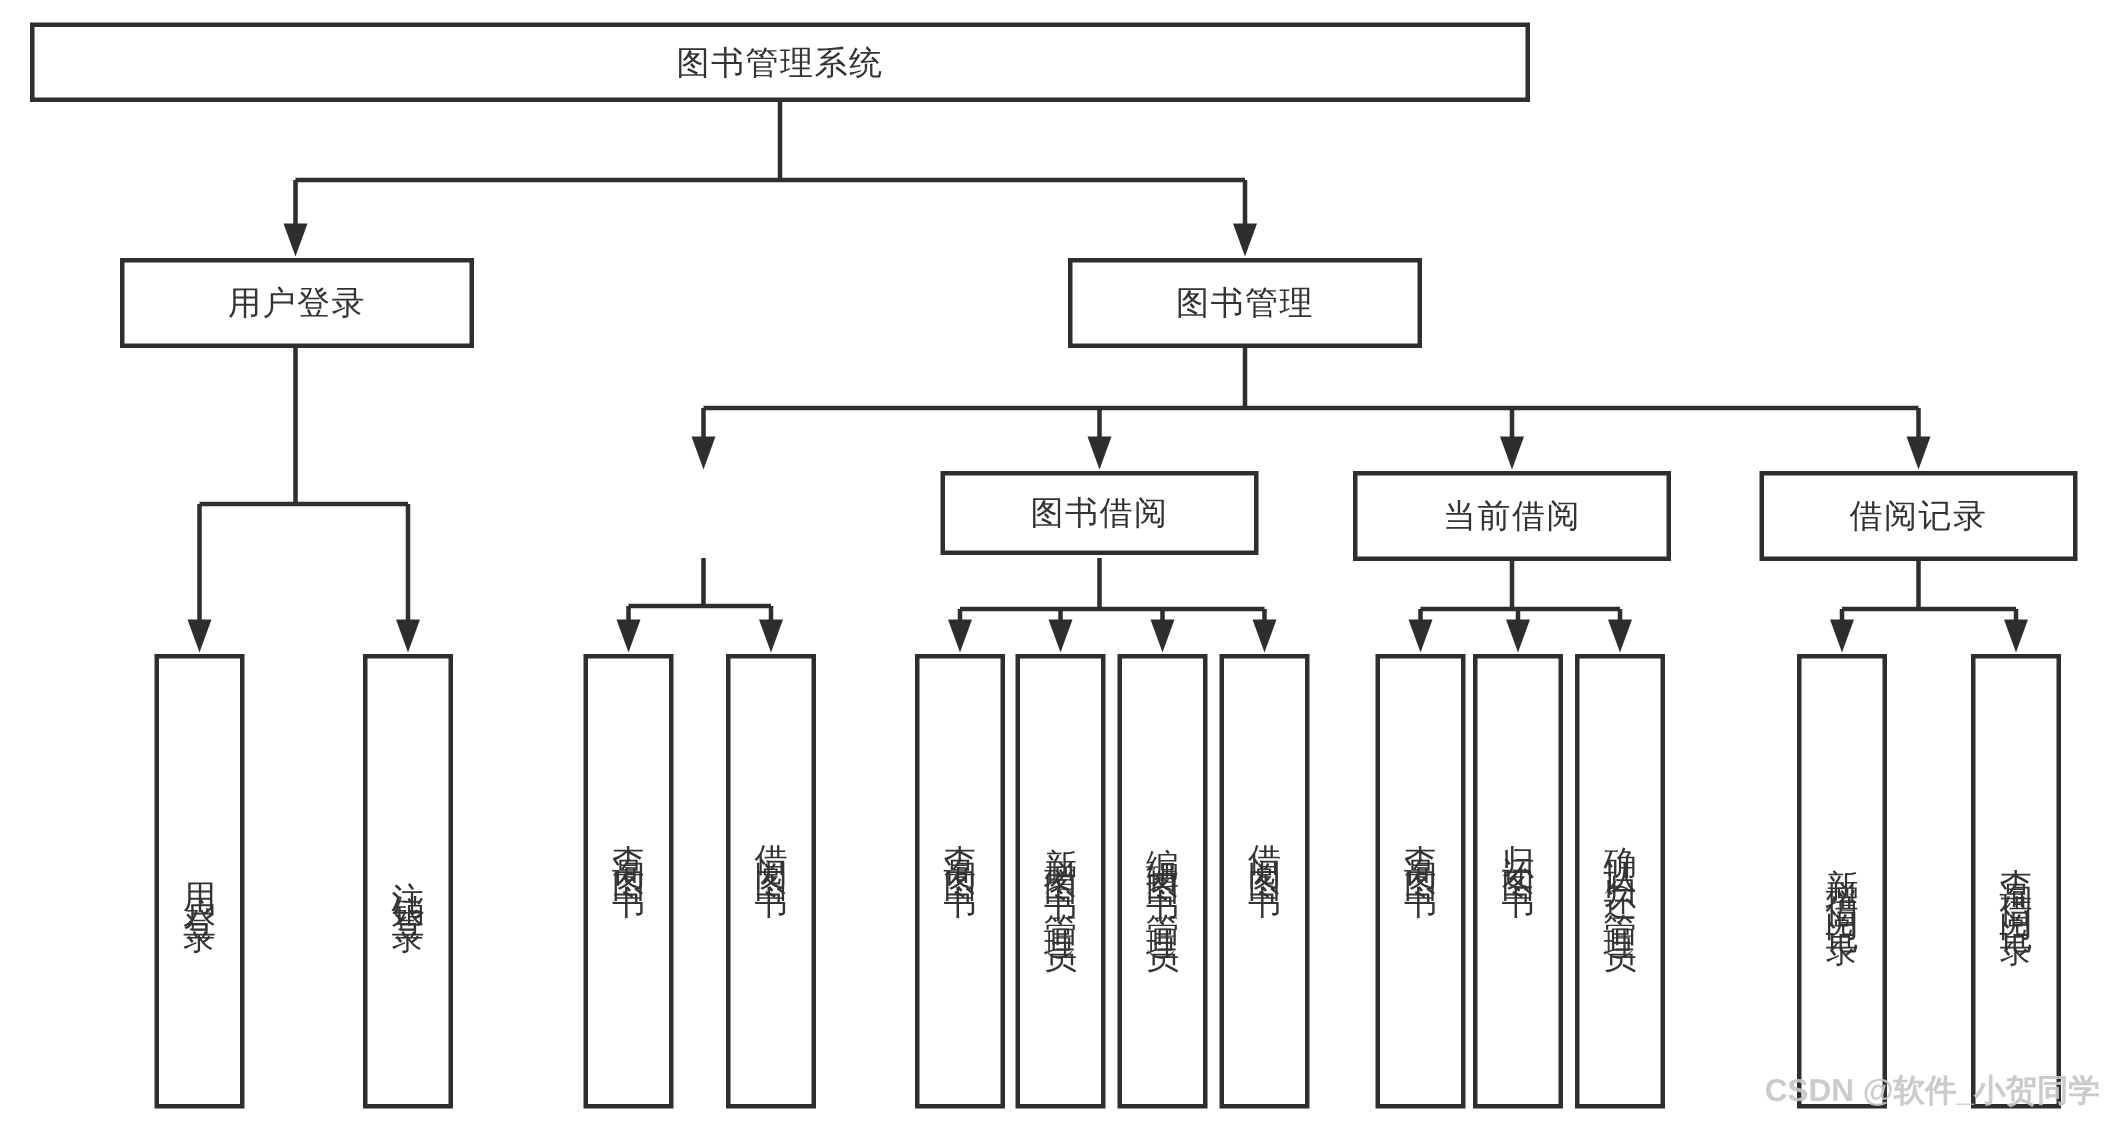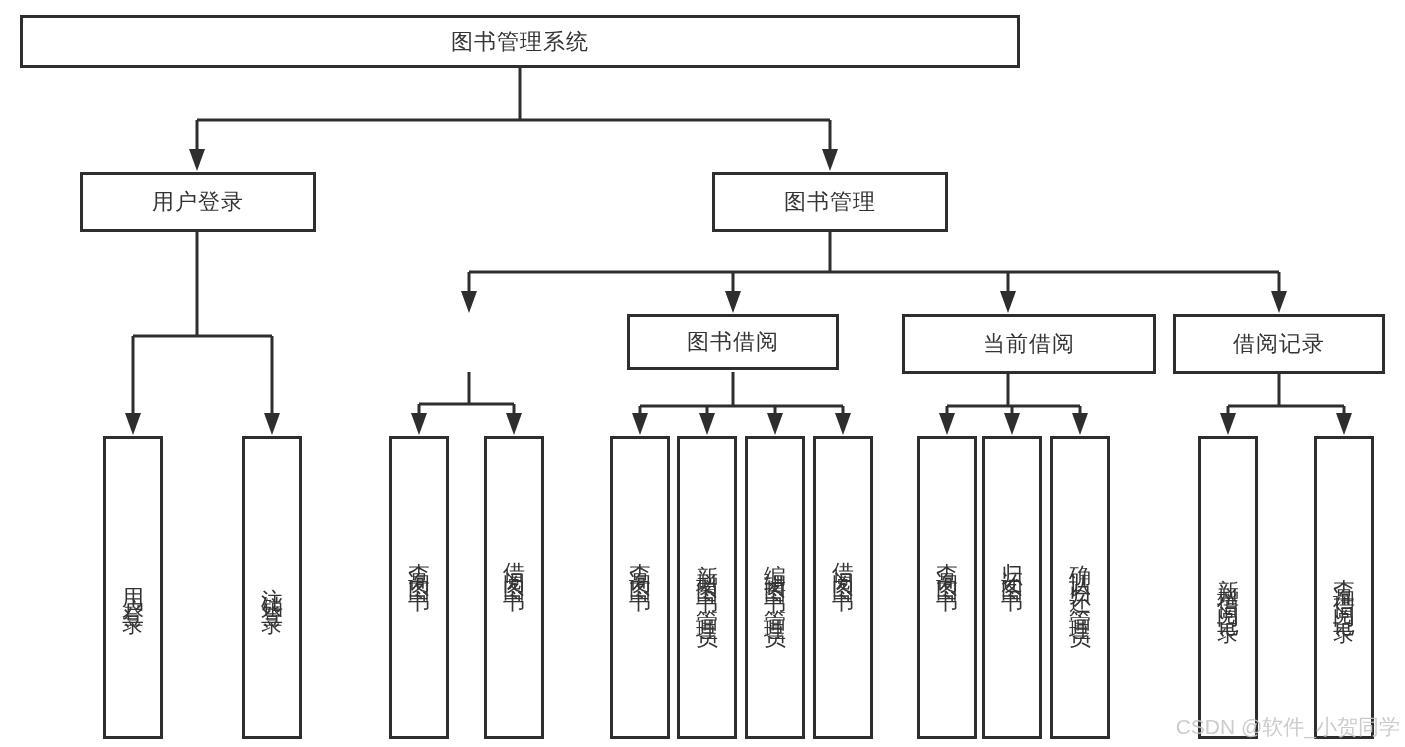--- a/index.html
+++ b/index.html
@@ -54,20 +54,21 @@
   }
   .watermark{
     position:absolute;
     right:5px;
     bottom:6px;
     font-size:21px;
     color:#c6c6c6;
     opacity:.9;
     white-space:nowrap;
     z-index:5;
+    font-weight:bold;
   }
 </style>
 <title>图书管理系统</title></head>
 <body>
 
 <div class="canvas">
 
   <svg class="wires" width="1405" height="747">
     <g>
       <path d="M520 66 V120 M197 120 H830 M197 120 V151 M830 120 V151"></path>
@@ -118,21 +119,21 @@
   <div class="node" style="left:80px;top:172px;width:236px;height:60px">
     <span class="hlabel">用户登录</span>
   </div>
   <div class="node" style="left:712px;top:172px;width:236px;height:60px">
     <span class="hlabel">图书管理</span>
   </div>
 
   <div class="node" style="left:627px;top:314px;width:212px;height:56px">
     <span class="hlabel">图书借阅</span>
   </div>
-  <div class="node" style="left:902px;top:314px;width:254px;height:60px">
+  <div class="node" style="left:902px;top:314px;width:212px;height:60px">
     <span class="hlabel">当前借阅</span>
   </div>
   <div class="node" style="left:1173px;top:314px;width:212px;height:60px">
     <span class="hlabel">借阅记录</span>
   </div>
 
   <div class="node leaf" style="left:103px">
     <span class="vlabel">用户登录</span>
   </div>
   <div class="node leaf" style="left:242px">

